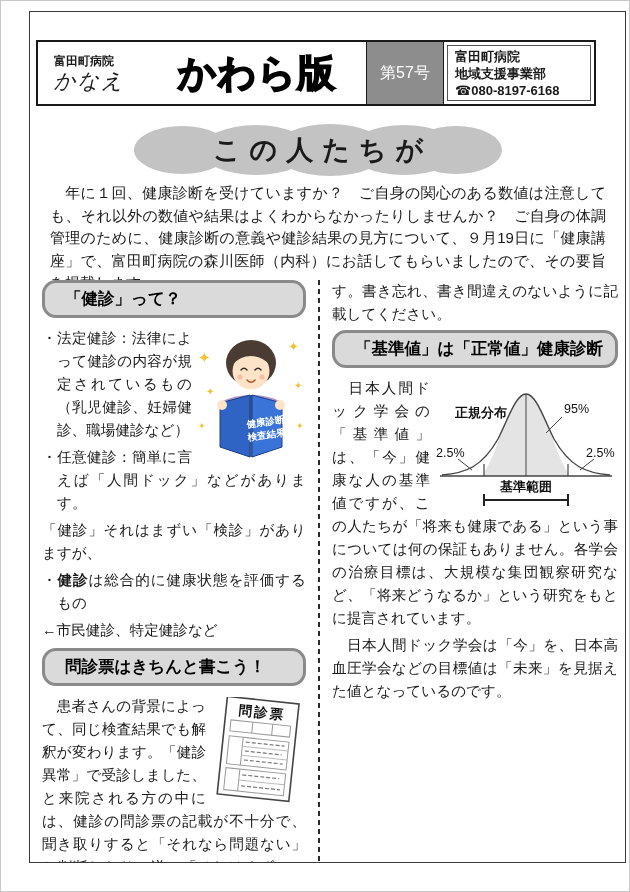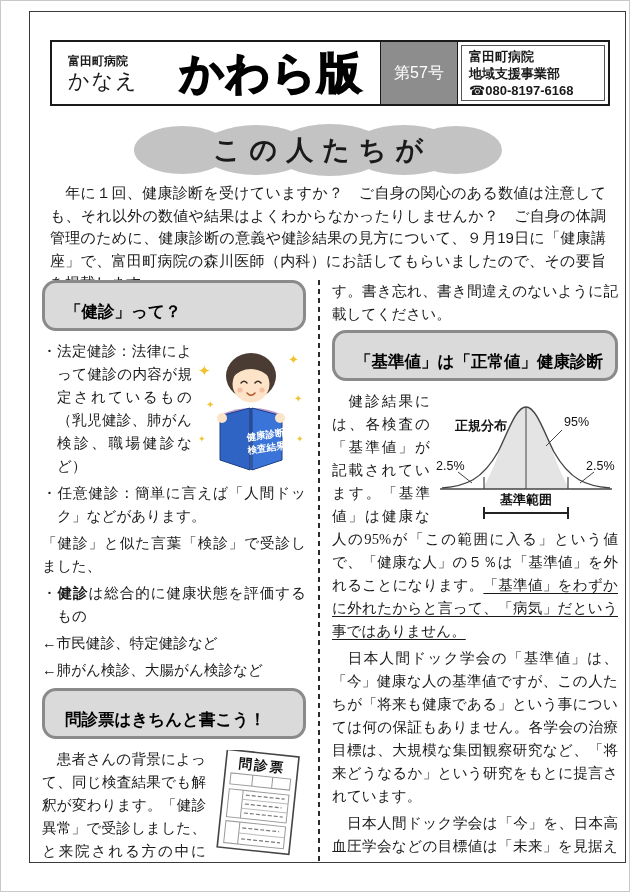--- a/index.html
+++ b/index.html
@@ -4,28 +4,28 @@
 <style>
   html,body{margin:0;padding:0;background:#fff;}
   .page{position:relative;width:630px;height:892px;background:#fff;
         border:1px solid #c9c9c9;box-sizing:border-box;overflow:hidden;
         font-family:"Liberation Serif","DejaVu Serif",serif;color:#1a1a1a;}
   .content-box{position:absolute;left:28px;top:10px;width:597px;height:852px;
         border:1px solid #3a3a3a;box-sizing:border-box;}
   .sans{font-family:"Liberation Sans","DejaVu Sans",sans-serif;}
 
   
-  .masthead{position:absolute;left:20px;top:28px;width:560px;height:66px;
+  .masthead{position:absolute;left:6px;top:28px;width:560px;height:66px;
         border:2px solid #1a1a1a;display:flex;align-items:stretch;box-sizing:border-box;background:#fff;}
   .mh-org{width:110px;display:flex;flex-direction:column;justify-content:center;
         padding-left:16px;box-sizing:border-box;}
   .mh-org-small{font-size:12px;line-height:15px;font-weight:bold;}
-  .mh-org-name{font-size:21px;line-height:24px;letter-spacing:2px;}
+  .mh-org-name{font-size:21px;line-height:24px;letter-spacing:2px;font-style:italic;}
   .mh-title{flex:1;display:flex;align-items:center;justify-content:center;
-        font-size:44px;font-weight:bold;letter-spacing:1px;
+        font-size:38px;font-weight:bold;letter-spacing:1px;
         -webkit-text-stroke:1.6px #000;}
   .mh-issue{width:76px;background:#8d8d8d;color:#fff;display:flex;align-items:center;
         justify-content:center;font-size:16px;border-left:1.5px solid #1a1a1a;
         border-right:1.5px solid #1a1a1a;}
   .mh-contact{width:150px;display:flex;align-items:center;justify-content:center;padding:3px;box-sizing:border-box;}
   .mh-contact-inner{border:1px solid #555;width:100%;height:100%;box-sizing:border-box;
         display:flex;flex-direction:column;justify-content:center;padding:2px 7px;
         font-size:13px;line-height:17px;font-weight:bold;}
 
   
@@ -40,21 +40,21 @@
         line-height:22.5px;text-align:justify;}
 
   
   .divider{position:absolute;left:288px;top:268px;width:2px;height:582px;
         background:repeating-linear-gradient(to bottom,#2a2a2a 0 5px,transparent 5px 9px);}
   .col{position:absolute;top:268px;font-size:14.6px;line-height:23px;text-align:justify;}
   .col-left{left:12px;width:264px;height:582px;overflow:hidden;}
   .col-right{left:302px;width:286px;height:582px;overflow:hidden;}
 
   .sec-head{background:#dadada;border:3px solid #8a8a8a;border-radius:14px;
-        padding:17px 10px 5px 20px;font-weight:bold;font-size:16.5px;color:#000;
+        padding:4px 10px 5px 20px;font-weight:bold;font-size:16.5px;color:#000;
         margin:0 0 9px 0;box-sizing:border-box;}
   .col p{margin:0 0 4px 0;}
   .hang{padding-left:15px;text-indent:-15px;margin:0;}
   .arrow1{margin-left:56px;}
   .arrow2{margin-left:72px;}
   u.key{text-underline-offset:3px;}
 
   .fig-right{float:right;}
   .woman-fig{width:110px;height:136px;margin:2px 0 2px 4px;}
   .quest-fig{width:94px;height:106px;margin:2px 0 2px 6px;}
@@ -119,26 +119,25 @@
           <path d="M51,51 q4,4.5 8,0" stroke="#b5552d" stroke-width="1.5" fill="none" stroke-linecap="round"></path>
           <path d="M26,72 Q55,60 84,72 L84,98 L26,98 Z" fill="#b091c9"></path>
           <polygon points="24,74 54,66 54,128 24,118" fill="#2f63c4" stroke="#1c3f85" stroke-width="1"></polygon>
           <polygon points="86,74 56,66 56,128 86,118" fill="#3a74d8" stroke="#1c3f85" stroke-width="1"></polygon>
           <line x1="55" y1="66" x2="55" y2="128" stroke="#1c3f85" stroke-width="1.5"></line>
           <text x="70" y="96" font-size="9.5" fill="#fff" font-weight="bold" text-anchor="middle" transform="rotate(-8 70 96)" font-family="'Liberation Sans',sans-serif">健康診断</text>
           <text x="71" y="109" font-size="9.5" fill="#fff" font-weight="bold" text-anchor="middle" transform="rotate(-8 71 109)" font-family="'Liberation Sans',sans-serif">検査結果</text>
           <circle cx="26" cy="76" r="5" fill="#fde3c8"></circle>
           <circle cx="84" cy="76" r="5" fill="#fde3c8"></circle>
         </svg>
-        <p class="hang">・法定健診：法律によって健診の内容が規定されているもの（乳児健診、肺がん検診、職場健診など）</p>
+        <p class="hang">・法定健診：法律によって健診の内容が規定されているもの（乳児健診、妊婦健診、職場健診など）</p>
         <p class="hang">・任意健診：簡単に言えば「人間ドック」などがあります。</p>
-        <p>「健診」と似た言葉「検診」で受診しました、</p>
+        <p>「健診」それはまずい「検診」がありますが、</p>
         <p class="hang"><span>・</span><b>健診</b><span>は総合的に健康状態を評価するもの</span></p>
         <p class="arrow1">←市民健診、特定健診など</p>
-        <p class="arrow2">←肺がん検診、大腸がん検診など</p>
       </div>
 
       <div class="sec-head sans mt">問診票はきちんと書こう！</div>
       <div>
         <svg class="fig-right quest-fig" viewBox="0 0 94 106" aria-hidden="true">
           <g transform="rotate(6 47 53)">
             <rect x="10" y="3" width="72" height="98" fill="#fff" stroke="#444" stroke-width="1.6"></rect>
             <text x="46" y="20" font-size="13.5" font-weight="bold" text-anchor="middle" letter-spacing="2" font-family="'Liberation Sans',sans-serif" fill="#111">問診票</text>
             <rect x="16" y="26" width="60" height="11" fill="none" stroke="#999" stroke-width="1"></rect>
             <line x1="38" y1="26" x2="38" y2="37" stroke="#999" stroke-width="1"></line>
@@ -178,21 +177,20 @@
           <line x1="160" y1="80" x2="146" y2="91" stroke="#444" stroke-width="1"></line>
           <text x="21" y="38" font-size="13" font-weight="bold" font-family="'Liberation Sans',sans-serif" fill="#111">正規分布</text>
           <text x="130" y="34" font-size="12.5" font-family="'Liberation Sans',sans-serif" fill="#111">95%</text>
           <text x="2" y="78" font-size="12.5" font-family="'Liberation Sans',sans-serif" fill="#111">2.5%</text>
           <text x="152" y="78" font-size="12.5" font-family="'Liberation Sans',sans-serif" fill="#111">2.5%</text>
           <text x="92" y="112" font-size="13" font-weight="bold" text-anchor="middle" font-family="'Liberation Sans',sans-serif" fill="#111">基準範囲</text>
           <line x1="50" y1="121" x2="134" y2="121" stroke="#222" stroke-width="2"></line>
           <line x1="50" y1="115" x2="50" y2="127" stroke="#222" stroke-width="2"></line>
           <line x1="134" y1="115" x2="134" y2="127" stroke="#222" stroke-width="2"></line>
         </svg>
-        <p><span>　健診結果には、各検査の「基準値」が記載されています。「基準値」は健康な人の95%が「この範囲に入る」という値で、「健康な人」の５％は「基準値」を外れることになります。</span><u class="key">「基準値」をわずかに外れたからと言って、「病気」だという事ではありません。</u></p>
         <p>　日本人間ドック学会の「基準値」は、「今」健康な人の基準値ですが、この人たちが「将来も健康である」という事については何の保証もありません。各学会の治療目標は、大規模な集団観察研究など、「将来どうなるか」という研究をもとに提言されています。</p>
         <p>　日本人間ドック学会は「今」を、日本高血圧学会などの目標値は「未来」を見据えた値となっているのです。</p>
       </div>
 
     </div>
 
   </div>
 </div>
 
 </body></html>

